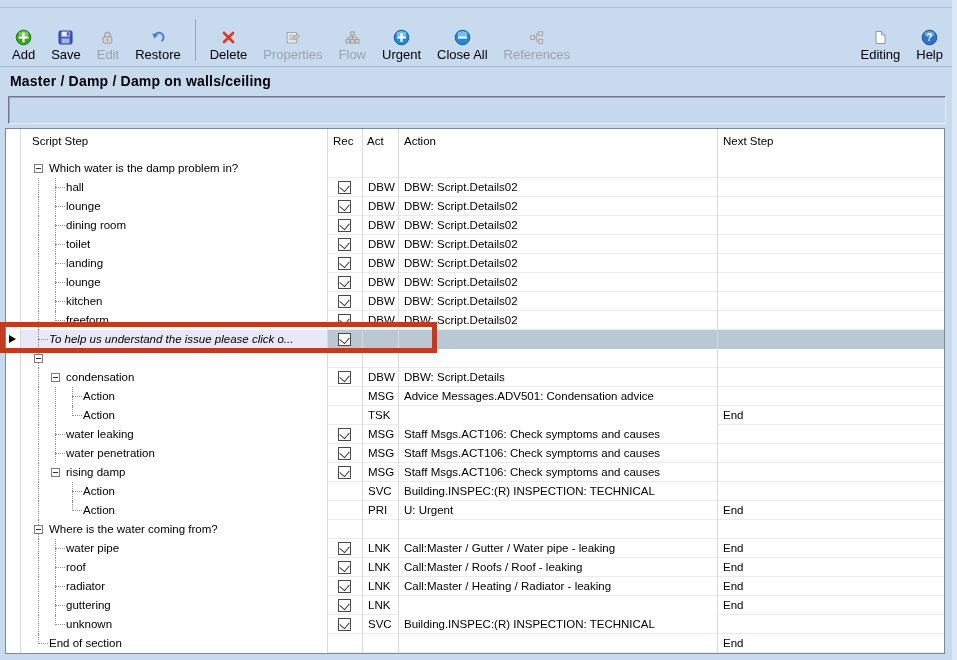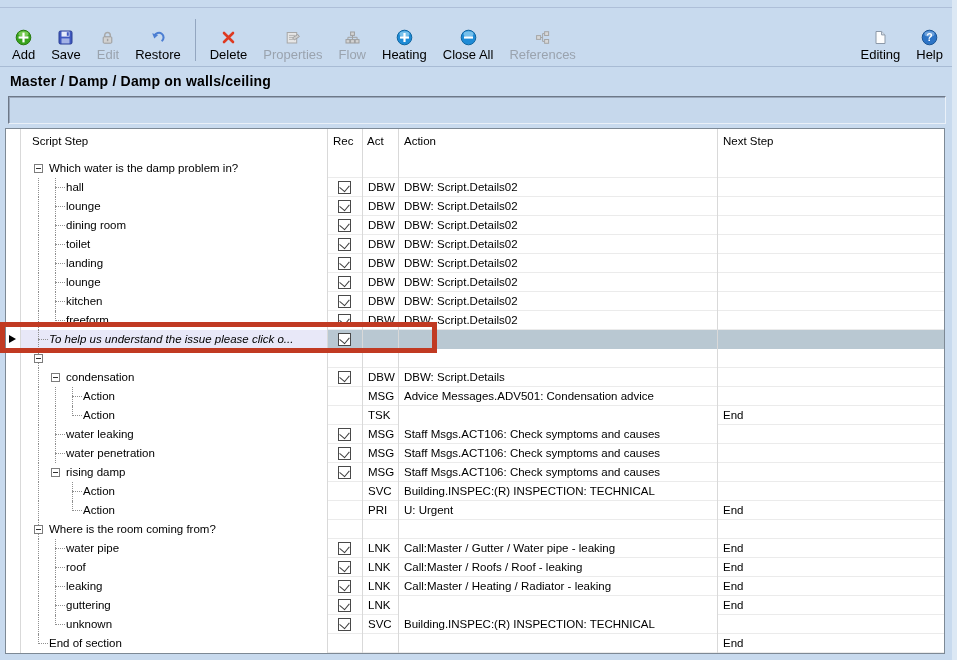--- a/index.html
+++ b/index.html
@@ -133,21 +133,21 @@
             </svg></span>
           <span class="tlbl">Flow</span>
         </div>
         <div class="tbtn">
           <span class="ticon"><svg width="17" height="17" viewBox="0 0 17 17">
               <circle cx="8.5" cy="8.5" r="7.3" fill="#1e8bd6" stroke="#0f649f"></circle>
               <ellipse cx="8.5" cy="4.9" rx="5" ry="2.6" fill="#8ccdf0" opacity="0.8"></ellipse>
               <rect x="7.4" y="4" width="2.2" height="9" fill="#fff"></rect>
               <rect x="4" y="7.4" width="9" height="2.2" fill="#fff"></rect>
             </svg></span>
-          <span class="tlbl">Heating</span>
+          <span class="tlbl">Urgent</span>
         </div>
         <div class="tbtn">
           <span class="ticon"><svg width="17" height="17" viewBox="0 0 17 17">
               <circle cx="8.5" cy="8.5" r="7.3" fill="#1e8bd6" stroke="#0f649f"></circle>
               <ellipse cx="8.5" cy="4.9" rx="5" ry="2.6" fill="#8ccdf0" opacity="0.8"></ellipse>
               <rect x="4" y="7.4" width="9" height="2.2" fill="#fff"></rect>
             </svg></span>
           <span class="tlbl">Close All</span>
         </div>
         <div class="tbtn disabled">
@@ -496,21 +496,21 @@
         </div>
         <div class="grow" style="top: 361px;">
           <div class="gcell cell-gutter" style="left: 0px; width: 14px;"></div>
           <div class="gcell cell-script" style="left: 14px; width: 307px;"></div>
           <div class="gcell cell-rec bline" style="left: 321px; width: 35px;"></div>
           <div class="gcell cell-act bline" style="left: 356px; width: 36px;"></div>
           <div class="gcell cell-action bline" style="left: 392px; width: 319px;"></div>
           <div class="gcell cell-next bline" style="left: 711px; width: 227px;"></div>
           <div class="vguide" style="left: 32px;"></div>
           <div class="expander" style="left: 28px;"></div>
-          <div class="steplbl" style="left: 43px;">Where is the room coming from?</div>
+          <div class="steplbl" style="left: 43px;">Where is the water coming from?</div>
         </div>
         <div class="grow" style="top: 380px;">
           <div class="gcell cell-gutter" style="left: 0px; width: 14px;"></div>
           <div class="gcell cell-script" style="left: 14px; width: 307px;"></div>
           <div class="gcell cell-rec bline" style="left: 321px; width: 35px;"></div>
           <div class="gcell cell-act bline" style="left: 356px; width: 36px;">
             <div class="celltxt" style="left: 6px;">LNK</div>
           </div>
           <div class="gcell cell-action bline" style="left: 392px; width: 319px;">
             <div class="celltxt" style="left: 6px;">Call:Master / Gutter / Water pipe - leaking</div>
@@ -552,21 +552,21 @@
           </div>
           <div class="gcell cell-action bline" style="left: 392px; width: 319px;">
             <div class="celltxt" style="left: 6px;">Call:Master / Heating / Radiator - leaking</div>
           </div>
           <div class="gcell cell-next bline" style="left: 711px; width: 227px;">
             <div class="celltxt" style="left: 6px;">End</div>
           </div>
           <div class="vguide" style="left: 32px;"></div>
           <div class="conn-v" style="left: 49px; height: 19px;"></div>
           <div class="conn-h" style="left: 49px;"></div>
-          <div class="steplbl" style="left: 60px;">leaking</div>
+          <div class="steplbl" style="left: 60px;">radiator</div>
           <div class="cbx"></div>
         </div>
         <div class="grow" style="top: 437px;">
           <div class="gcell cell-gutter" style="left: 0px; width: 14px;"></div>
           <div class="gcell cell-script" style="left: 14px; width: 307px;"></div>
           <div class="gcell cell-rec bline" style="left: 321px; width: 35px;"></div>
           <div class="gcell cell-act bline" style="left: 356px; width: 36px;">
             <div class="celltxt" style="left: 6px;">LNK</div>
           </div>
           <div class="gcell cell-next bline" style="left: 711px; width: 227px;">

